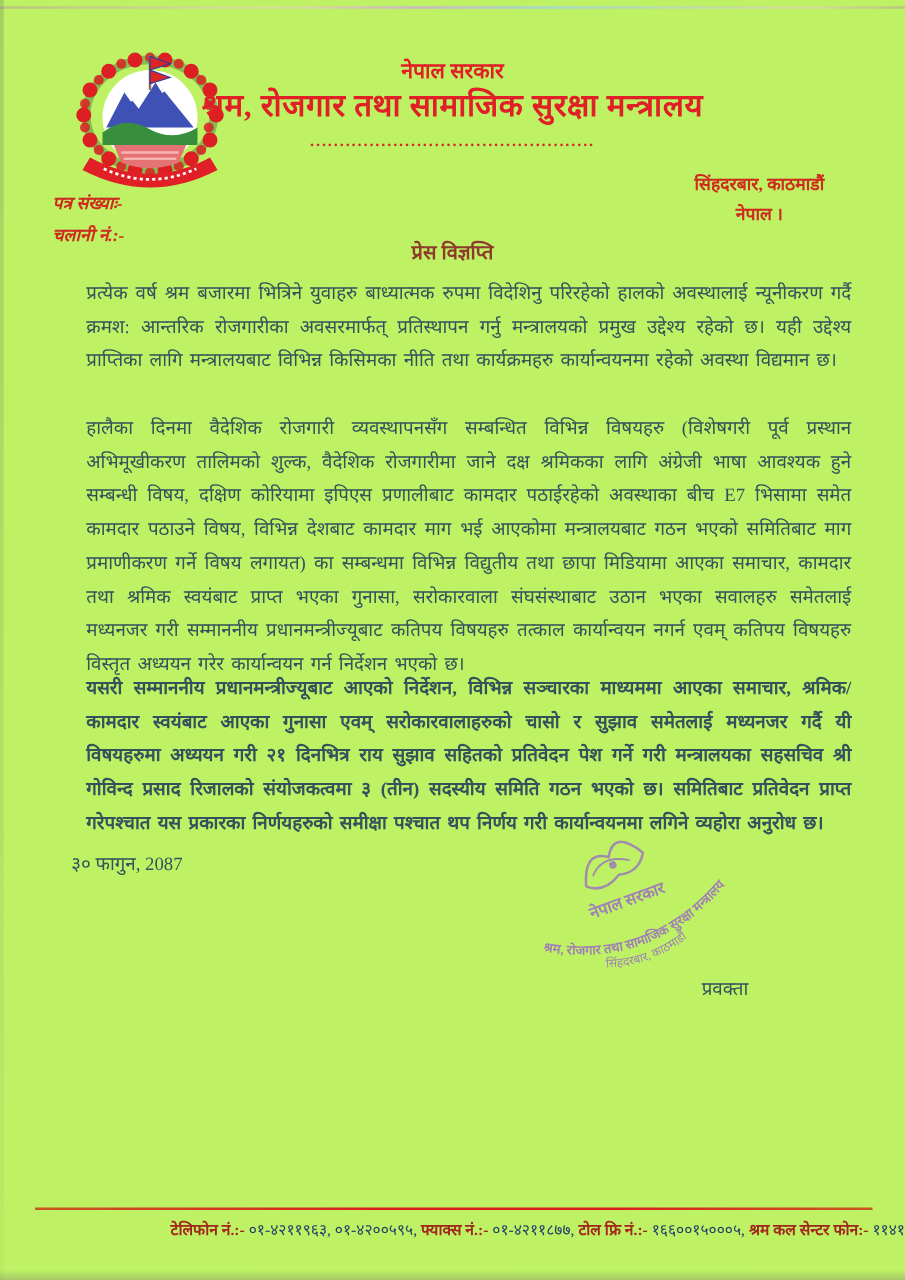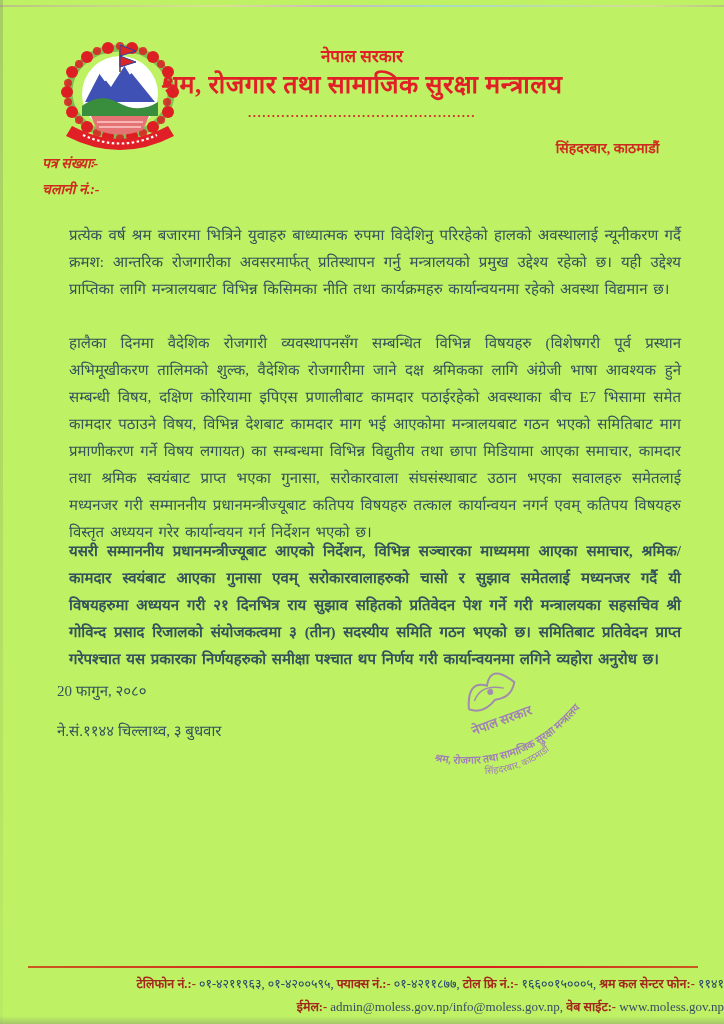--- a/index.html
+++ b/index.html
@@ -114,34 +114,35 @@
       <path d="M28,95 Q65,112 102,95" stroke="#ffffff" stroke-width="2.2" stroke-dasharray="2.5,2.5" fill="none"></path>
     </svg>
   </div>
 
   <div class="hdr-gov">नेपाल सरकार</div>
   <div class="hdr-ministry">श्रम, रोजगार तथा सामाजिक सुरक्षा मन्त्रालय</div>
   <div class="hdr-dots">................................................</div>
 
   <div class="addr">
     <div>सिंहदरबार, काठमाडौं</div>
+    <div>नेपाल ।</div>
   </div>
 
   <div class="meta">
     <div>पत्र संख्याः-</div>
     <div>चलानी नं.:-</div>
   </div>
 
+  <div class="doc-title">प्रेस विज्ञप्ति</div>
 
   <div class="para p1">प्रत्येक वर्ष श्रम बजारमा भित्रिने युवाहरु बाध्यात्मक रुपमा विदेशिनु परिरहेको हालको अवस्थालाई न्यूनीकरण गर्दै क्रमश: आन्तरिक रोजगारीका अवसरमार्फत् प्रतिस्थापन गर्नु मन्त्रालयको प्रमुख उद्देश्य रहेको छ।  यही उद्देश्य प्राप्तिका लागि मन्त्रालयबाट विभिन्न किसिमका नीति तथा कार्यक्रमहरु कार्यान्वयनमा रहेको अवस्था विद्यमान छ।</div>
   <div class="para p2">हालैका दिनमा वैदेशिक रोजगारी व्यवस्थापनसँग सम्बन्धित विभिन्न विषयहरु (विशेषगरी पूर्व प्रस्थान अभिमूखीकरण तालिमको शुल्क, वैदेशिक रोजगारीमा जाने दक्ष श्रमिकका लागि अंग्रेजी भाषा आवश्यक हुने सम्बन्धी विषय, दक्षिण कोरियामा इपिएस प्रणालीबाट कामदार पठाईरहेको अवस्थाका बीच E7 भिसामा समेत कामदार पठाउने विषय, विभिन्न देशबाट कामदार माग भई आएकोमा मन्त्रालयबाट गठन भएको समितिबाट माग प्रमाणीकरण गर्ने विषय लगायत) का सम्बन्धमा विभिन्न विद्युतीय तथा छापा मिडियामा आएका समाचार, कामदार तथा श्रमिक स्वयंबाट प्राप्त भएका गुनासा, सरोकारवाला संघसंस्थाबाट उठान भएका सवालहरु समेतलाई मध्यनजर गरी सम्माननीय प्रधानमन्त्रीज्यूबाट कतिपय विषयहरु तत्काल कार्यान्वयन नगर्न एवम् कतिपय विषयहरु विस्तृत अध्ययन गरेर कार्यान्वयन गर्न निर्देशन भएको छ।</div>
   <div class="para p3">यसरी सम्माननीय प्रधानमन्त्रीज्यूबाट आएको निर्देशन, विभिन्न सञ्चारका माध्यममा आएका समाचार, श्रमिक/कामदार स्वयंबाट आएका गुनासा एवम् सरोकारवालाहरुको चासो र सुझाव समेतलाई मध्यनजर गर्दै यी विषयहरुमा अध्ययन गरी २१ दिनभित्र राय सुझाव सहितको प्रतिवेदन पेश गर्ने गरी मन्त्रालयका सहसचिव श्री गोविन्द प्रसाद रिजालको संयोजकत्वमा ३ (तीन) सदस्यीय समिति गठन भएको छ।  समितिबाट प्रतिवेदन प्राप्त गरेपश्चात यस प्रकारका निर्णयहरुको समीक्षा पश्चात थप निर्णय गरी कार्यान्वयनमा लगिने व्यहोरा अनुरोध छ।</div>
 
-  <div class="date1">20 फागुन, २०८०</div>
-  <div class="date2">ने.सं.११४४ चिल्लाथ्व, ३ बुधवार</div>
+  <div class="date1">३० फागुन, 2087</div>
 
   <div class="stamp">
     <svg viewBox="0 0 175 155" width="175" height="155">
       <defs>
         <path id="arcMin" d="M12,84 Q87,126 163,84" fill="none"></path>
         <path id="arcLoc" d="M38,106 Q87,130 137,106" fill="none"></path>
       </defs>
       <g stroke="#9b6dc4" fill="none" stroke-width="2" opacity="0.9">
         <path d="M60,46 Q68,18 85,30 Q96,10 112,36 Q104,50 88,46 Q72,56 60,46"></path>
         <path d="M68,40 Q80,26 100,38" stroke-width="1.4"></path>
@@ -150,24 +151,22 @@
       <text x="87" y="72" text-anchor="middle" font-size="13" font-weight="bold" fill="#9b6dc4">नेपाल सरकार</text>
       <text font-size="10.5" font-weight="bold" fill="#9b6dc4">
         <textPath href="#arcMin" startOffset="50%" text-anchor="middle">श्रम, रोजगार तथा सामाजिक सुरक्षा मन्त्रालय</textPath>
       </text>
       <text font-size="9.5" fill="#9b6dc4">
         <textPath href="#arcLoc" startOffset="50%" text-anchor="middle">सिंहदरबार, काठमाडौं</textPath>
       </text>
     </svg>
   </div>
 
+  <div class="spokesperson">प्रवक्ता</div>
 
   <div class="footer-rule"></div>
 
   <div class="footer-line fl1">
     <span class="flbl">टेलिफोन नं.:- </span><span class="fval">०१-४२११९६३, ०१-४२००५९५, </span><span class="flbl">फ्याक्स नं.:- </span><span class="fval">०१-४२११८७७, </span><span class="flbl">टोल फ्रि नं.:- </span><span class="fval">१६६००१५०००५, </span><span class="flbl">श्रम कल सेन्टर फोन:- </span><span class="fval">११४१</span>
   </div>
 
-  <div class="footer-line fl2">
-    <span class="flbl">ईमेल:- </span><span class="fval-lat">admin@moless.gov.np/info@moless.gov.np, </span><span class="flbl">वेब साईट:- </span><span class="fval-lat">www.moless.gov.np</span>
-  </div>
 
 </div>
 
 </body></html>

